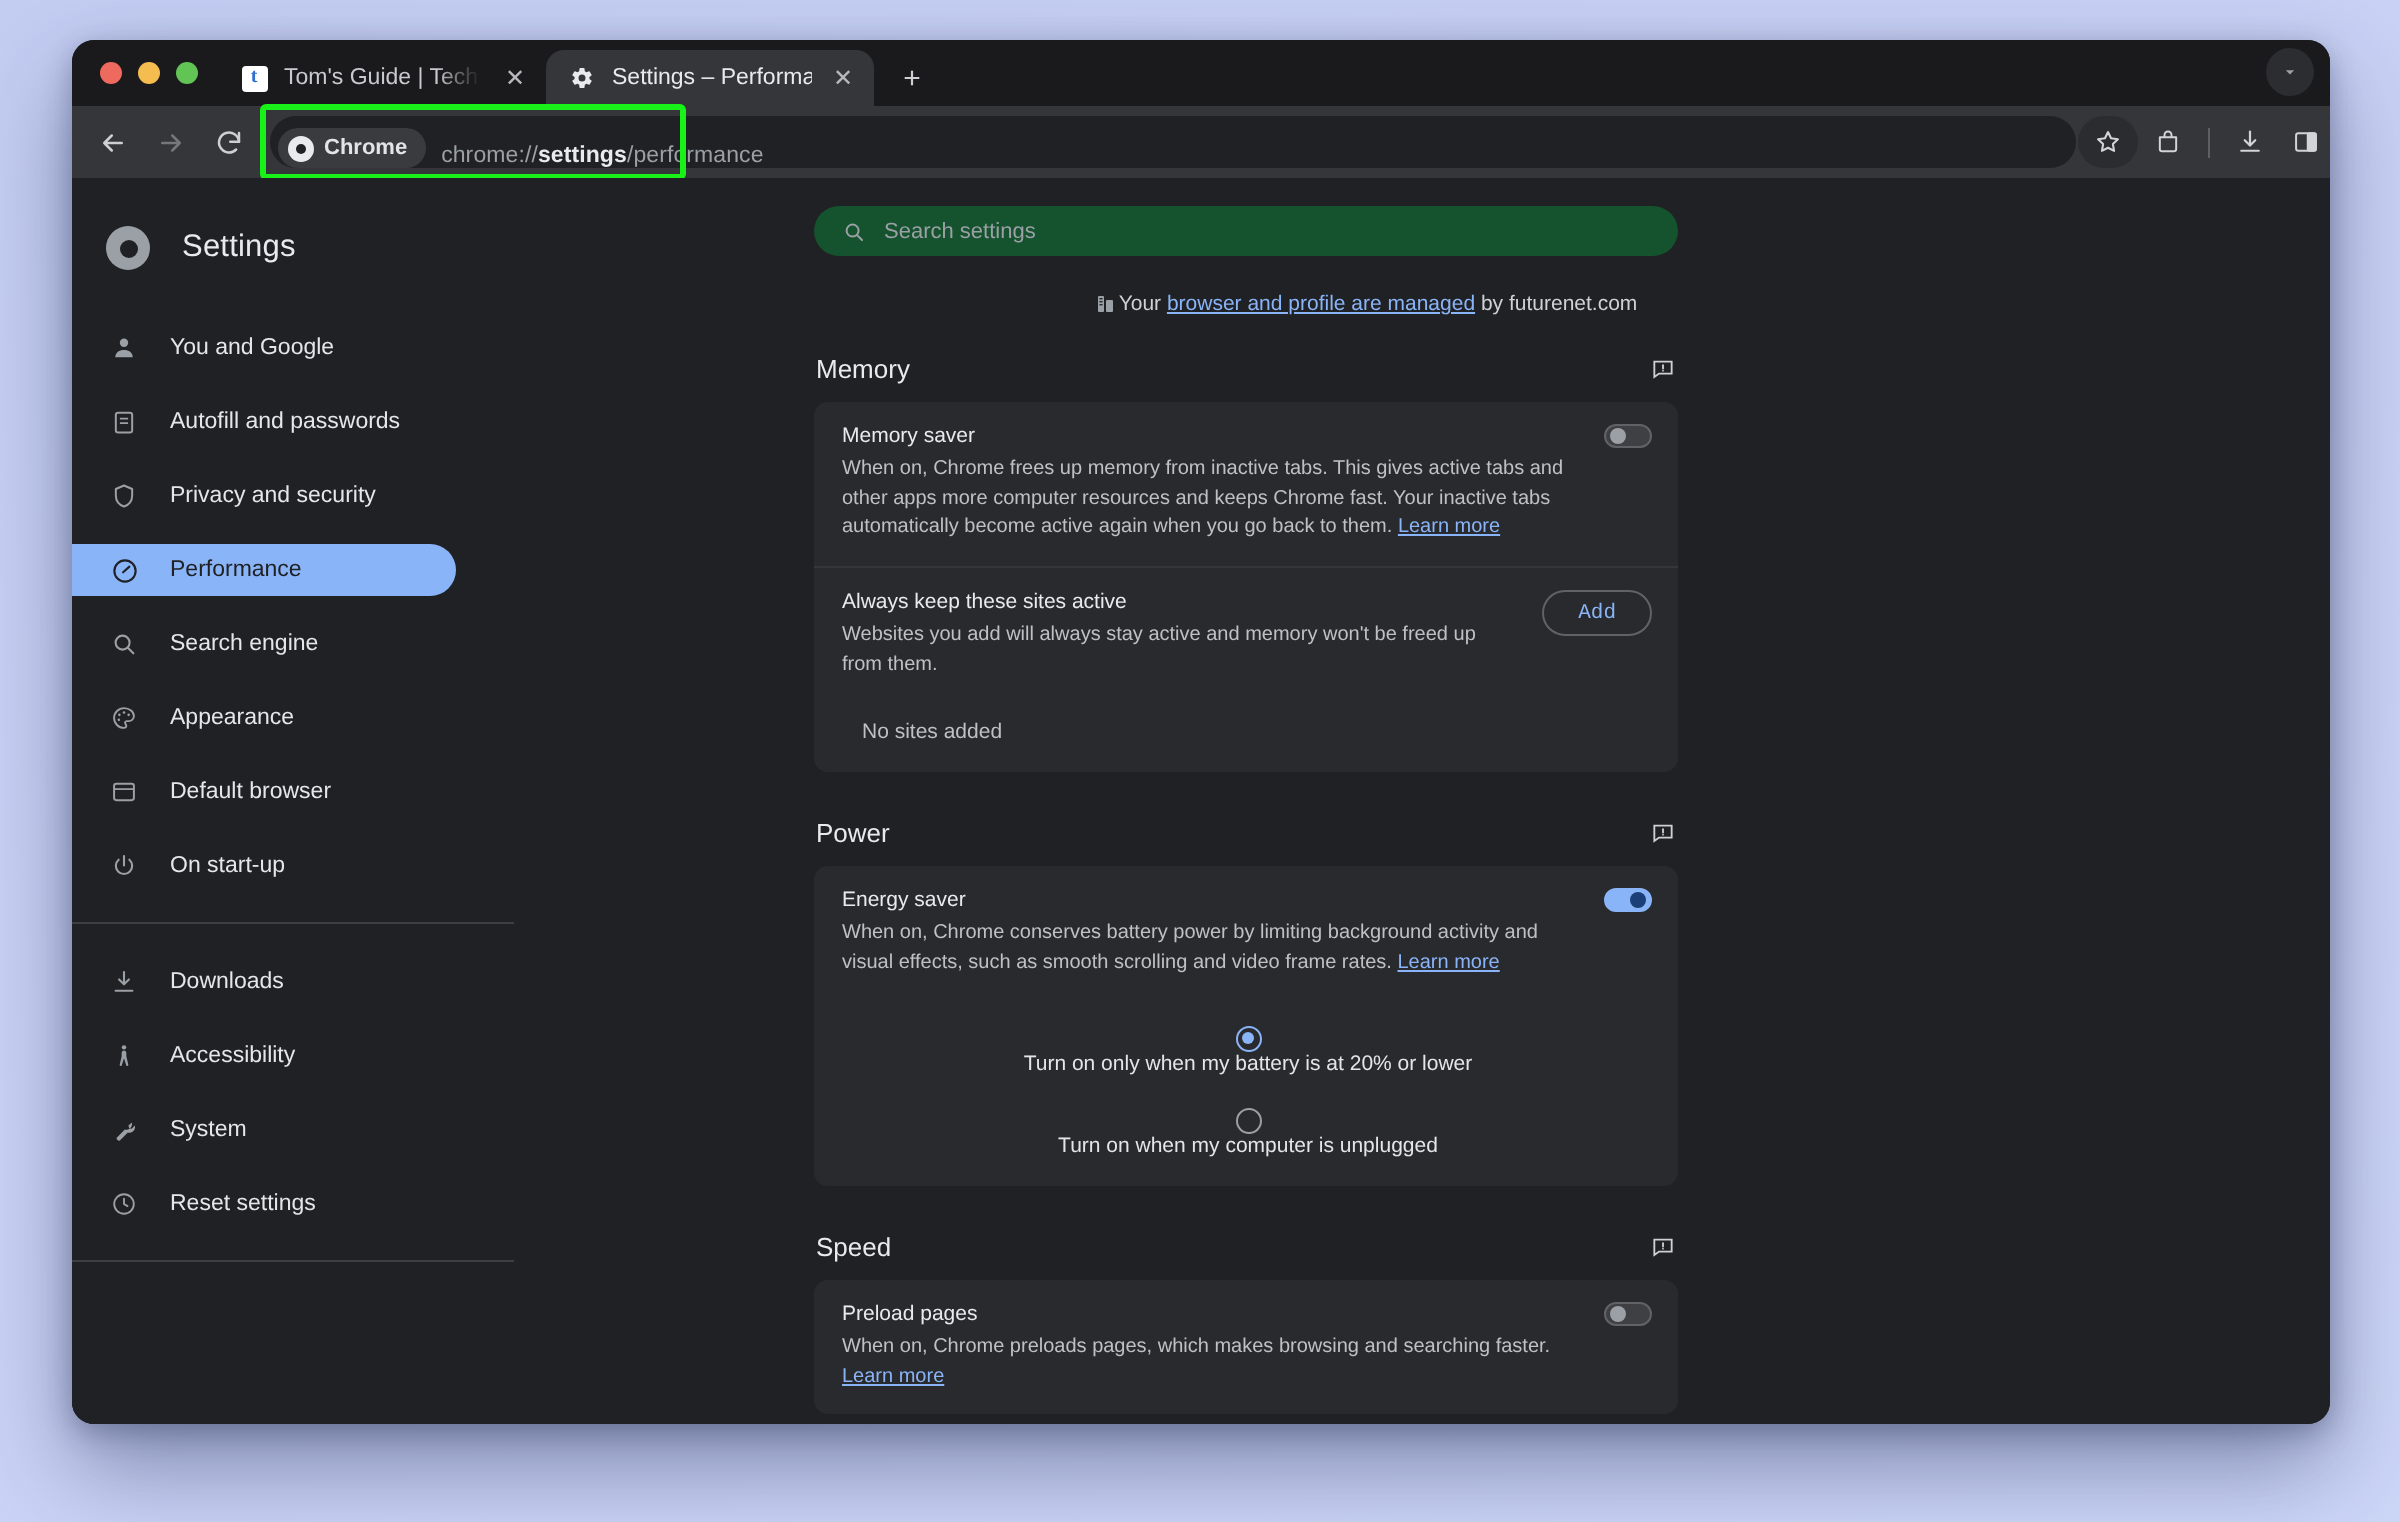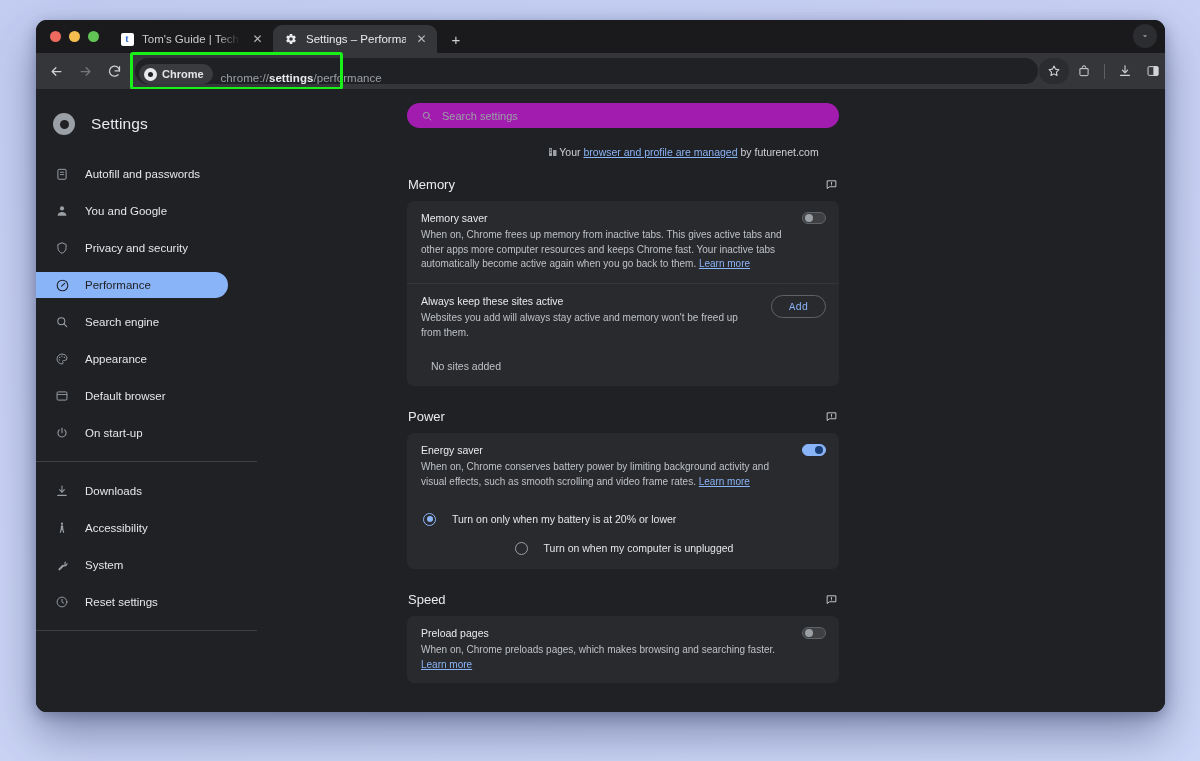--- a/index.html
+++ b/index.html
@@ -285,21 +285,21 @@
   
   .main {
     flex: 1 1 auto;
     padding-top: 14px;
     overflow: hidden;
   }
   .search-row { padding: 0 0 0 150px; }
   .search-settings {
     width: 432px;
     height: 25px;
-    background: #a21caf;
+    background: #14532d;
     border-radius: 13px;
     display: flex;
     align-items: center;
     gap: 9px;
     padding: 0 14px;
   }
   .search-settings .s-ico { color: #9aa0a6; display:flex; }
   .search-settings input {
     flex: 1;
     background: transparent;
@@ -399,22 +399,22 @@
 
   .empty-row {
     padding: 9px 14px 14px 24px;
     font-size: 10.5px;
     color: #bdc1c6;
   }
 
   .radio-row {
     display: flex;
     align-items: center;
-    gap: 16px;
     padding: 8px 14px 8px 16px;
+    flex-direction: column;
   }
   .radio {
     width: 13px; height: 13px;
     border-radius: 50%;
     border: 1.5px solid #9aa0a6;
     flex: 0 0 13px;
     position: relative;
   }
   .radio.checked { border-color: #8ab4f8; }
   .radio.checked::after {
@@ -533,36 +533,36 @@
     <div class="sidebar">
       <div class="settings-head">
         <span class="chrome-logo"></span>
         <span class="settings-title">Settings</span>
       </div>
 
       <div class="nav-list">
 
         <div class="nav-item">
           <span class="nav-ico">
+            <svg width="14" height="14" viewBox="0 0 24 24" fill="currentColor">
+                <circle cx="12" cy="7.5" r="3.6"></circle>
+                <path d="M4.5 20c0-4 3.4-6.2 7.5-6.2S19.5 16 19.5 20z"></path>
+              </svg>
+          </span>
+          <span>You and Google</span>
+        </div>
+
+        <div class="nav-item">
+          <span class="nav-ico">
             <svg width="14" height="14" viewBox="0 0 24 24" fill="none" stroke="currentColor" stroke-width="1.7">
                 <rect x="5" y="4" width="14" height="17" rx="2"></rect>
                 <path d="M8.5 9h7M8.5 13h7" stroke-width="1.5"></path>
               </svg>
           </span>
           <span>Autofill and passwords</span>
-        </div>
-
-        <div class="nav-item">
-          <span class="nav-ico">
-            <svg width="14" height="14" viewBox="0 0 24 24" fill="currentColor">
-                <circle cx="12" cy="7.5" r="3.6"></circle>
-                <path d="M4.5 20c0-4 3.4-6.2 7.5-6.2S19.5 16 19.5 20z"></path>
-              </svg>
-          </span>
-          <span>You and Google</span>
         </div>
 
         <div class="nav-item">
           <span class="nav-ico">
             <svg width="14" height="14" viewBox="0 0 24 24" fill="none" stroke="currentColor" stroke-width="1.7" stroke-linejoin="round">
                 <path d="M12 3l7 3v5.5c0 4.4-2.9 8-7 9.5-4.1-1.5-7-5.1-7-9.5V6z"></path>
               </svg>
           </span>
           <span>Privacy and security</span>
         </div>

